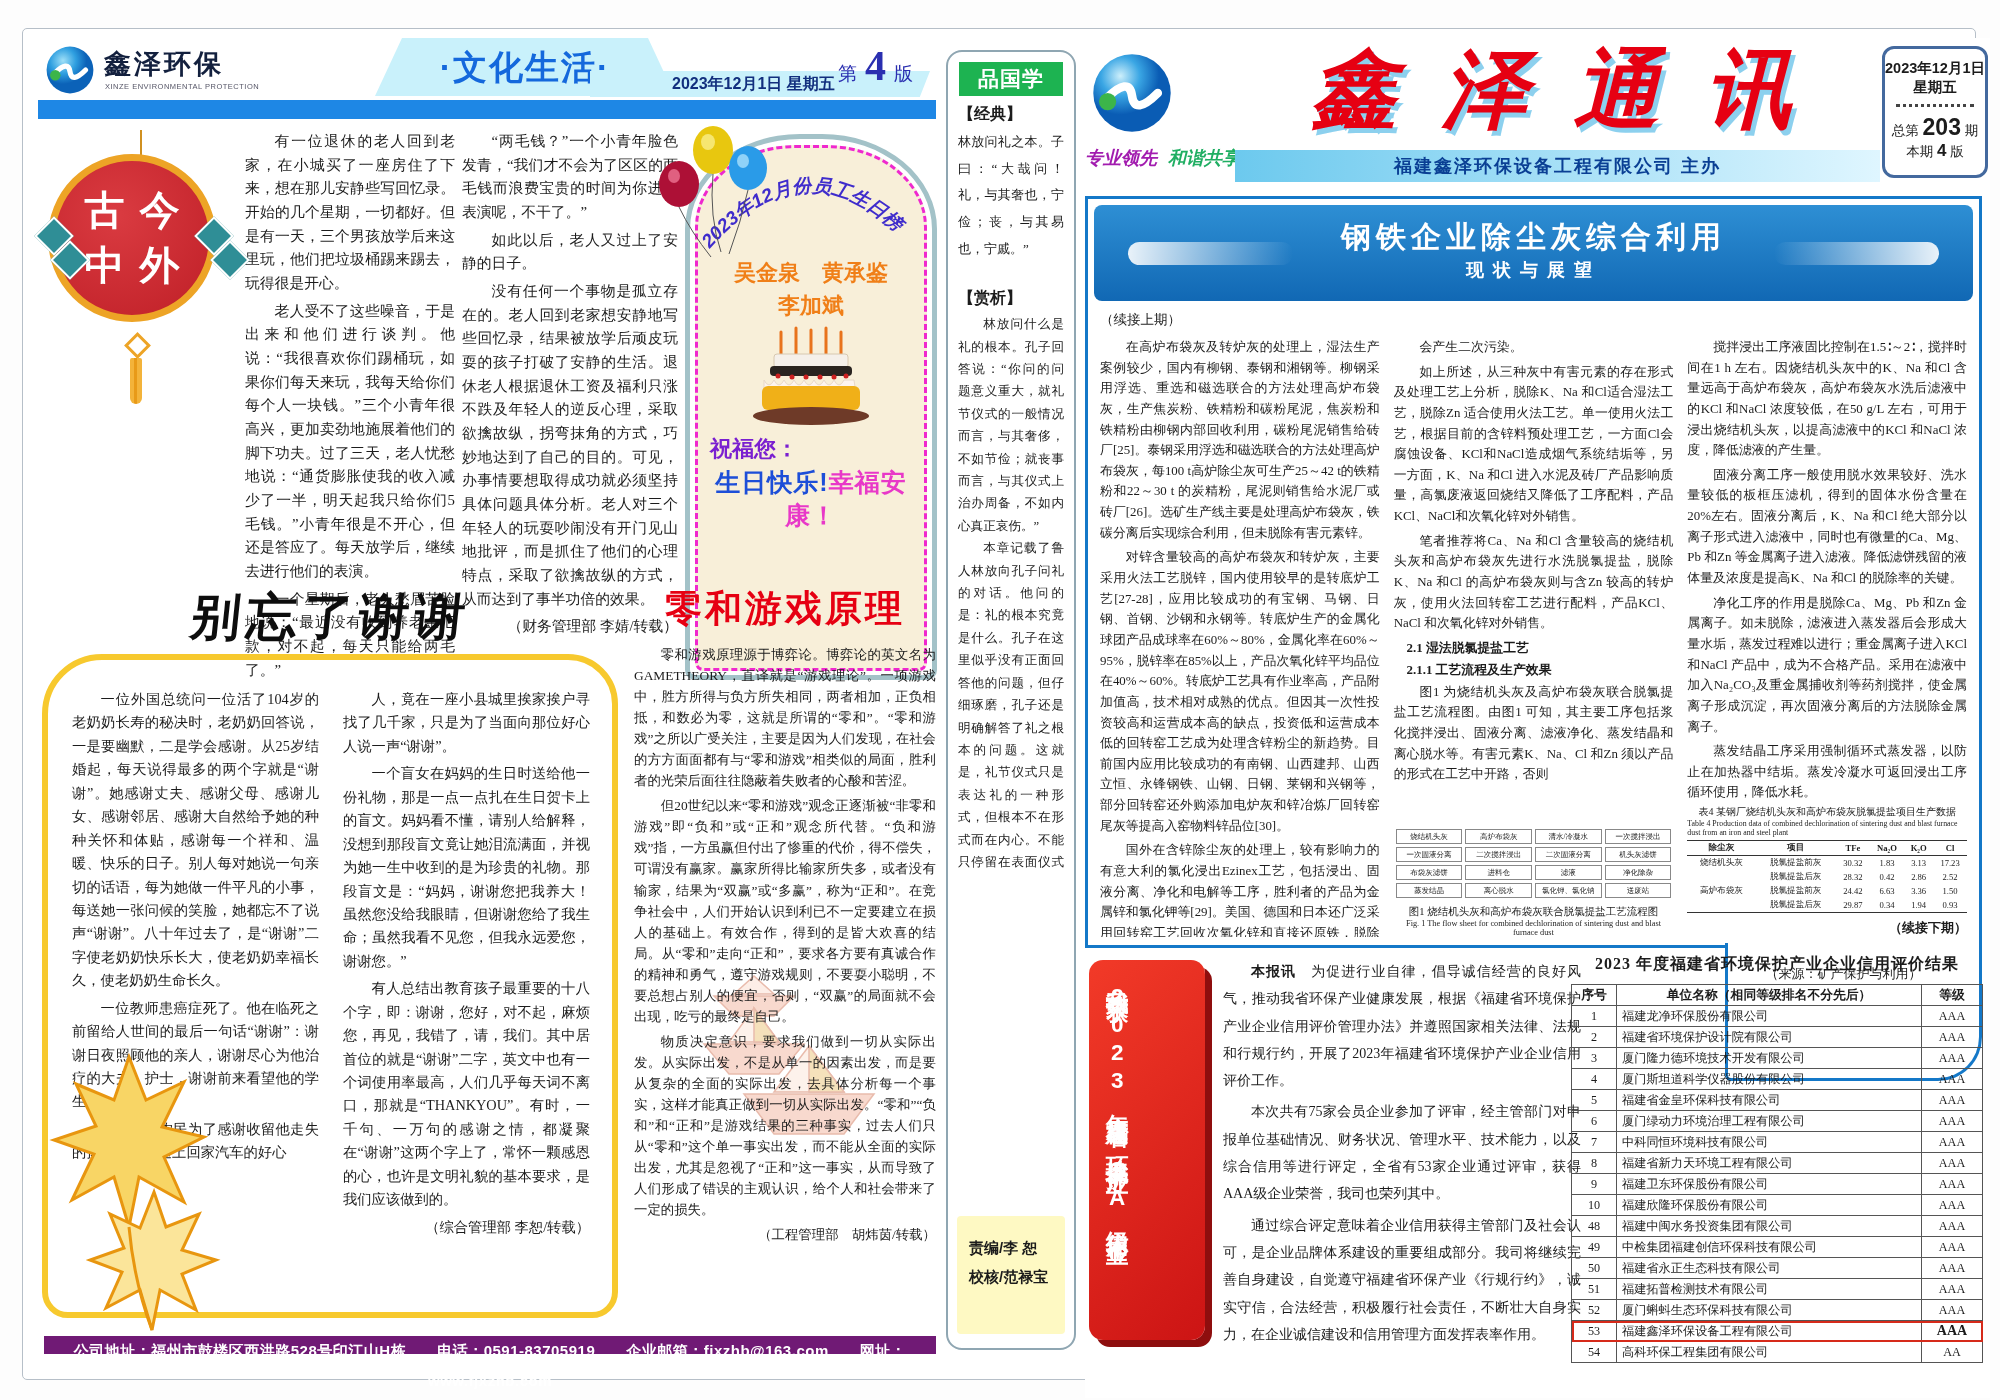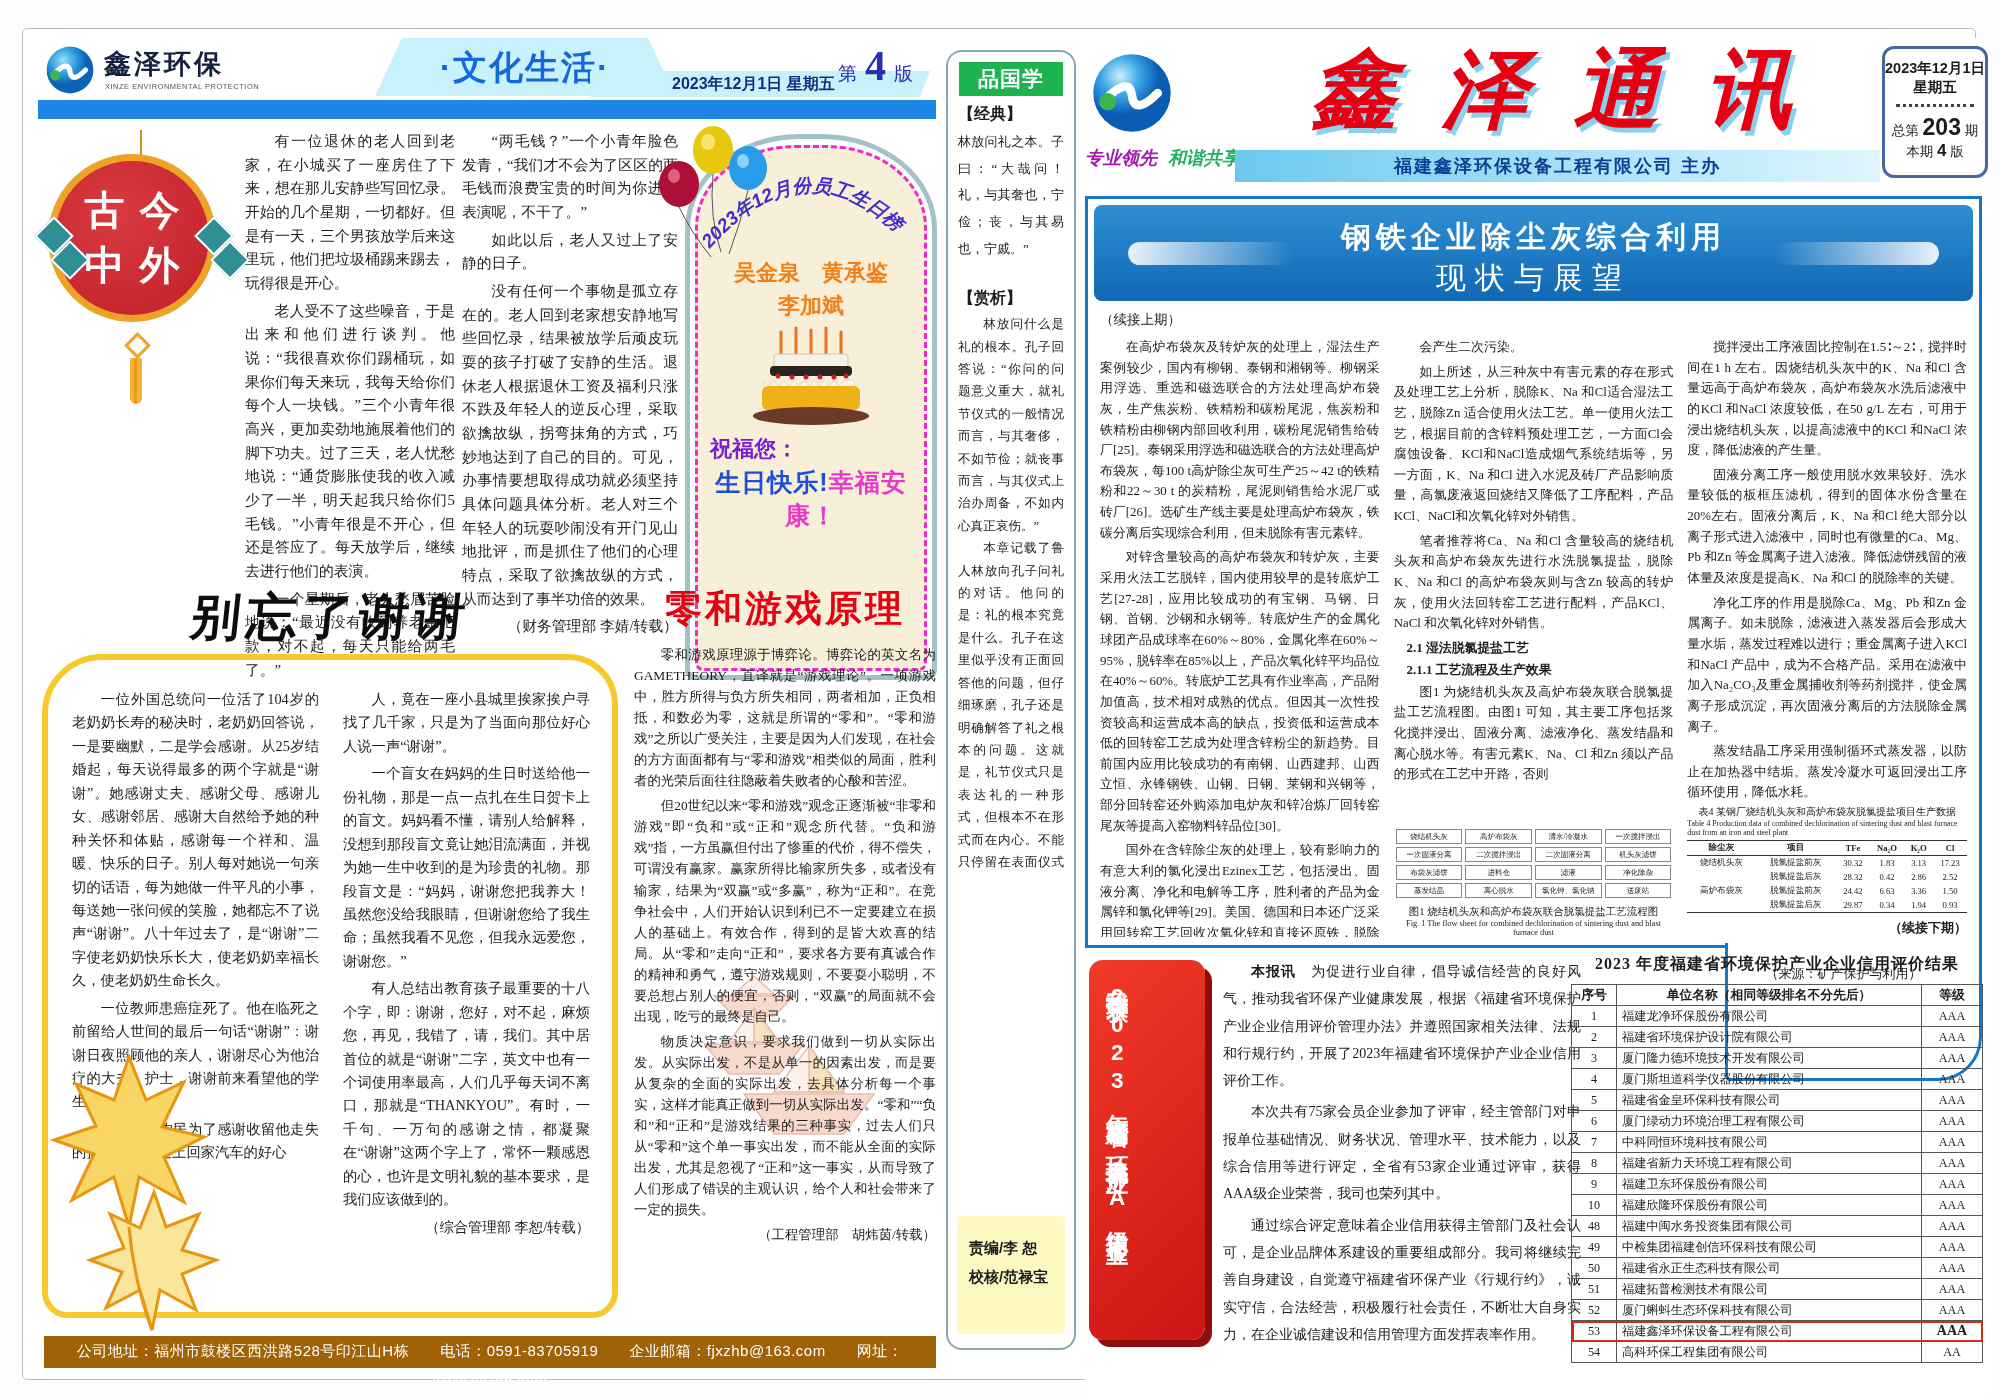--- a/index.html
+++ b/index.html
@@ -68,42 +68,42 @@
   
   .l-guo{position:absolute;left:916px;top:12px;width:130px;height:1300px;border:2px solid #8fa6b2;border-radius:16px;box-sizing:border-box;}
   .guo-label{margin:10px auto 8px auto;width:104px;height:34px;background:#1db351;color:#fff;text-align:center;
              line-height:34px;font-size:21px;font-weight:900;letter-spacing:1px;}
   .guo-h{font-size:16px;font-weight:900;margin:8px 10px 4px 10px;}
   .guo-t{font-size:13px;line-height:2.05;margin:0 10px;text-align:justify;}
   .guo-t2{font-size:12.6px;line-height:1.78;margin:0 10px;text-align:justify;}
   .guo-body{height:560px;overflow:hidden;}
   .guo-editor{position:absolute;left:9px;right:9px;bottom:14px;height:118px;background:#fef9c3;border-radius:4px;
               font-weight:900;font-size:15px;padding:18px 0 0 12px;box-sizing:border-box;line-height:1.9;}
-  .l-footer{position:absolute;left:14px;top:1298px;width:892px;height:32px;background:#a16207;color:#fff;
-            font-size:15px;font-weight:400;text-align:center;line-height:30px;letter-spacing:.5px;}
+  .l-footer{position:absolute;left:14px;top:1298px;width:892px;height:18px;background:#701a75;color:#fff;
+            font-size:15px;font-weight:700;text-align:center;line-height:30px;letter-spacing:.5px;}
   
   .pageR{position:absolute;left:1085px;top:38px;width:905px;height:1360px;background:#fff;}
   .r-logo{position:absolute;left:4px;top:12px;}
   .r-slogan{position:absolute;left:0;top:108px;width:150px;font-size:18px;font-weight:900;font-style:italic;white-space:nowrap;}
   .r-slogan .s1{color:#a21caf;} .r-slogan .s2{color:#1fae62;margin-left:6px;}
   .r-title{position:absolute;left:148px;top:-6px;width:648px;text-align:center;font-weight:900;font-style:italic;
            font-size:86px;letter-spacing:12px;color:#e60012;text-shadow:4px 5px 0 rgba(120,200,235,.85);}
   .r-orgbar{position:absolute;left:150px;top:112px;width:645px;height:32px;background:linear-gradient(90deg,#6cc9ee,#dff6ff);
             color:#0a3f94;font-size:18px;font-weight:900;text-align:center;line-height:32px;letter-spacing:2px;}
   .r-datebox{position:absolute;right:2px;top:8px;width:106px;height:132px;border:3px solid #44699e;border-radius:12px;
              text-align:center;box-sizing:border-box;padding-top:10px;}
   .r-datebox .d1{font-size:14.5px;font-weight:700;}
   .r-datebox .dots{margin:7px auto;width:78px;border-top:3px dotted #444;}
   .r-datebox .iss{font-size:13.5px;} .r-datebox .iss b{font-size:23px;}
   .r-datebox .cur{font-size:13.5px;} .r-datebox .cur b{font-size:17px;}
   .r-art{position:absolute;left:0;top:158px;width:897px;height:752px;border:3px solid #1478c8;border-radius:0;box-sizing:border-box;}
   .r-banner{margin:6px;height:96px;background:linear-gradient(#2e8fd4 0%,#1168b4 100%);border-radius:8px;position:relative;
             text-align:center;color:#fff;}
   .r-banner .t1{font-size:30px;font-weight:900;letter-spacing:5px;padding-top:12px;}
-  .r-banner .t2{font-size:30px;font-weight:400;letter-spacing:9px;}
+  .r-banner .t2{font-size:18px;font-weight:700;letter-spacing:9px;}
   .pill{position:absolute;top:37px;width:165px;height:23px;border-radius:12px;}
   .pill.pl{left:34px;background:linear-gradient(90deg,rgba(255,255,255,.9),rgba(255,255,255,0));}
   .pill.pr{right:34px;background:linear-gradient(270deg,rgba(255,255,255,.9),rgba(255,255,255,0));}
   .r-cont{position:absolute;left:12px;right:12px;top:112px;bottom:8px;}
   .r-cont .cont-note{font-size:13.5px;}
   .r-cols{position:absolute;left:0;right:0;top:26px;bottom:0;display:grid;grid-template-columns:1fr 1fr 1fr;gap:14px;}
   .r-cols p{font-size:12.9px;line-height:1.6;}
   .acol{display:flex;flex-direction:column;overflow:hidden;}
   .acol .txt{flex:1;min-height:0;overflow:hidden;}
   .subh{font-weight:700;text-indent:1em;font-size:12.9px;line-height:1.7;}

